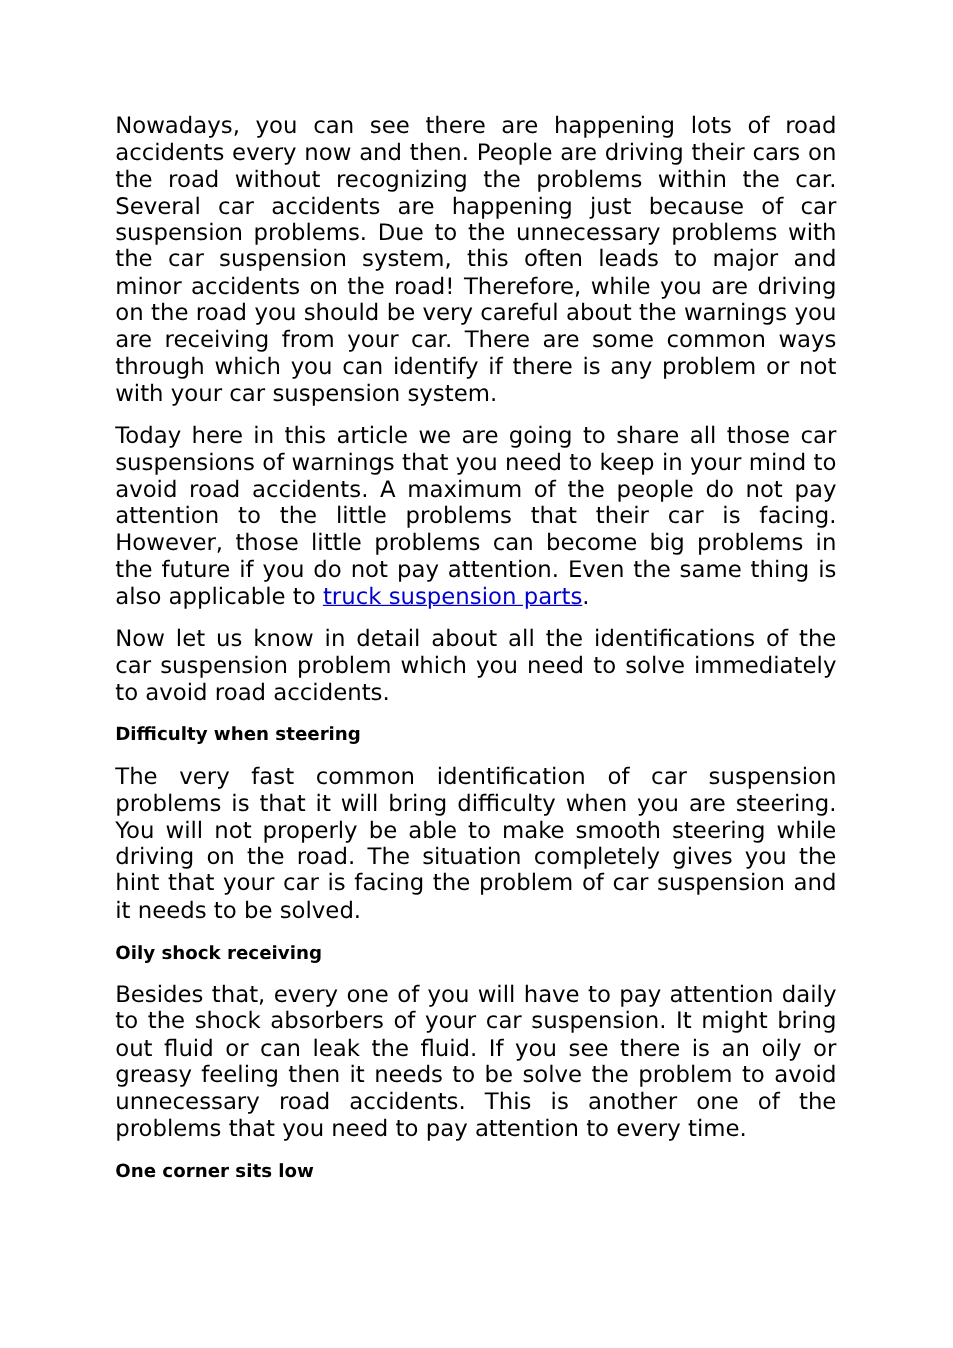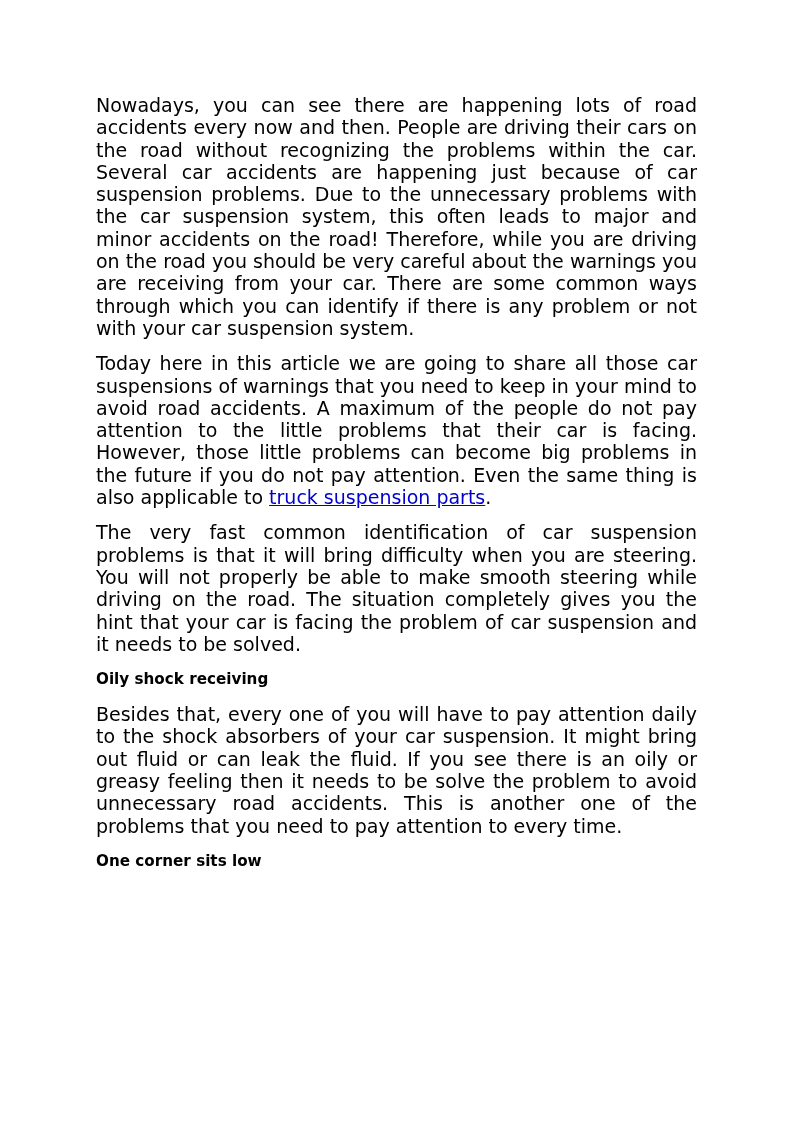--- a/index.html
+++ b/index.html
@@ -30,20 +30,22 @@
 </head>
 <body>
 
 <div class="page">
 
   <div class="p">Nowadays, you can see there are happening lots of road accidents every now and then. People are driving their cars on the road without recognizing the problems within the car. Several car accidents are happening just because of car suspension problems. Due to the unnecessary problems with the car suspension system, this often leads to major and minor accidents on the road! Therefore, while you are driving on the road you should be very careful about the warnings you are receiving from your car. There are some common ways through which you can identify if there is any problem or not with your car suspension system.</div>
 
   <div class="p"><span>Today here in this article we are going to share all those car suspensions of warnings that you need to keep in your mind to avoid road accidents. A maximum of the people do not pay attention to the little problems that their car is facing. However, those little problems can become big problems in the future if you do not pay attention. Even the same thing is also applicable to </span><a class="link" href="#">truck suspension parts</a><span>.</span></div>
 
 
+  <div class="p">Now let us know in detail about all the identifications of the car suspension problem which you need to solve immediately to avoid road accidents.</div>
 
+  <div class="h">Difficulty when steering</div>
   <div class="p">The very fast common identification of car suspension problems is that it will bring difficulty when you are steering. You will not properly be able to make smooth steering while driving on the road. The situation completely gives you the hint that your car is facing the problem of car suspension and it needs to be solved.</div>
 
   <div class="h">Oily shock receiving</div>
   <div class="p">Besides that, every one of you will have to pay attention daily to the shock absorbers of your car suspension. It might bring out fluid or can leak the fluid. If you see there is an oily or greasy feeling then it needs to be solve the problem to avoid unnecessary road accidents. This is another one of the problems that you need to pay attention to every time.</div>
 
   <div class="h">One corner sits low</div>
 </div>
 
 </body></html>

